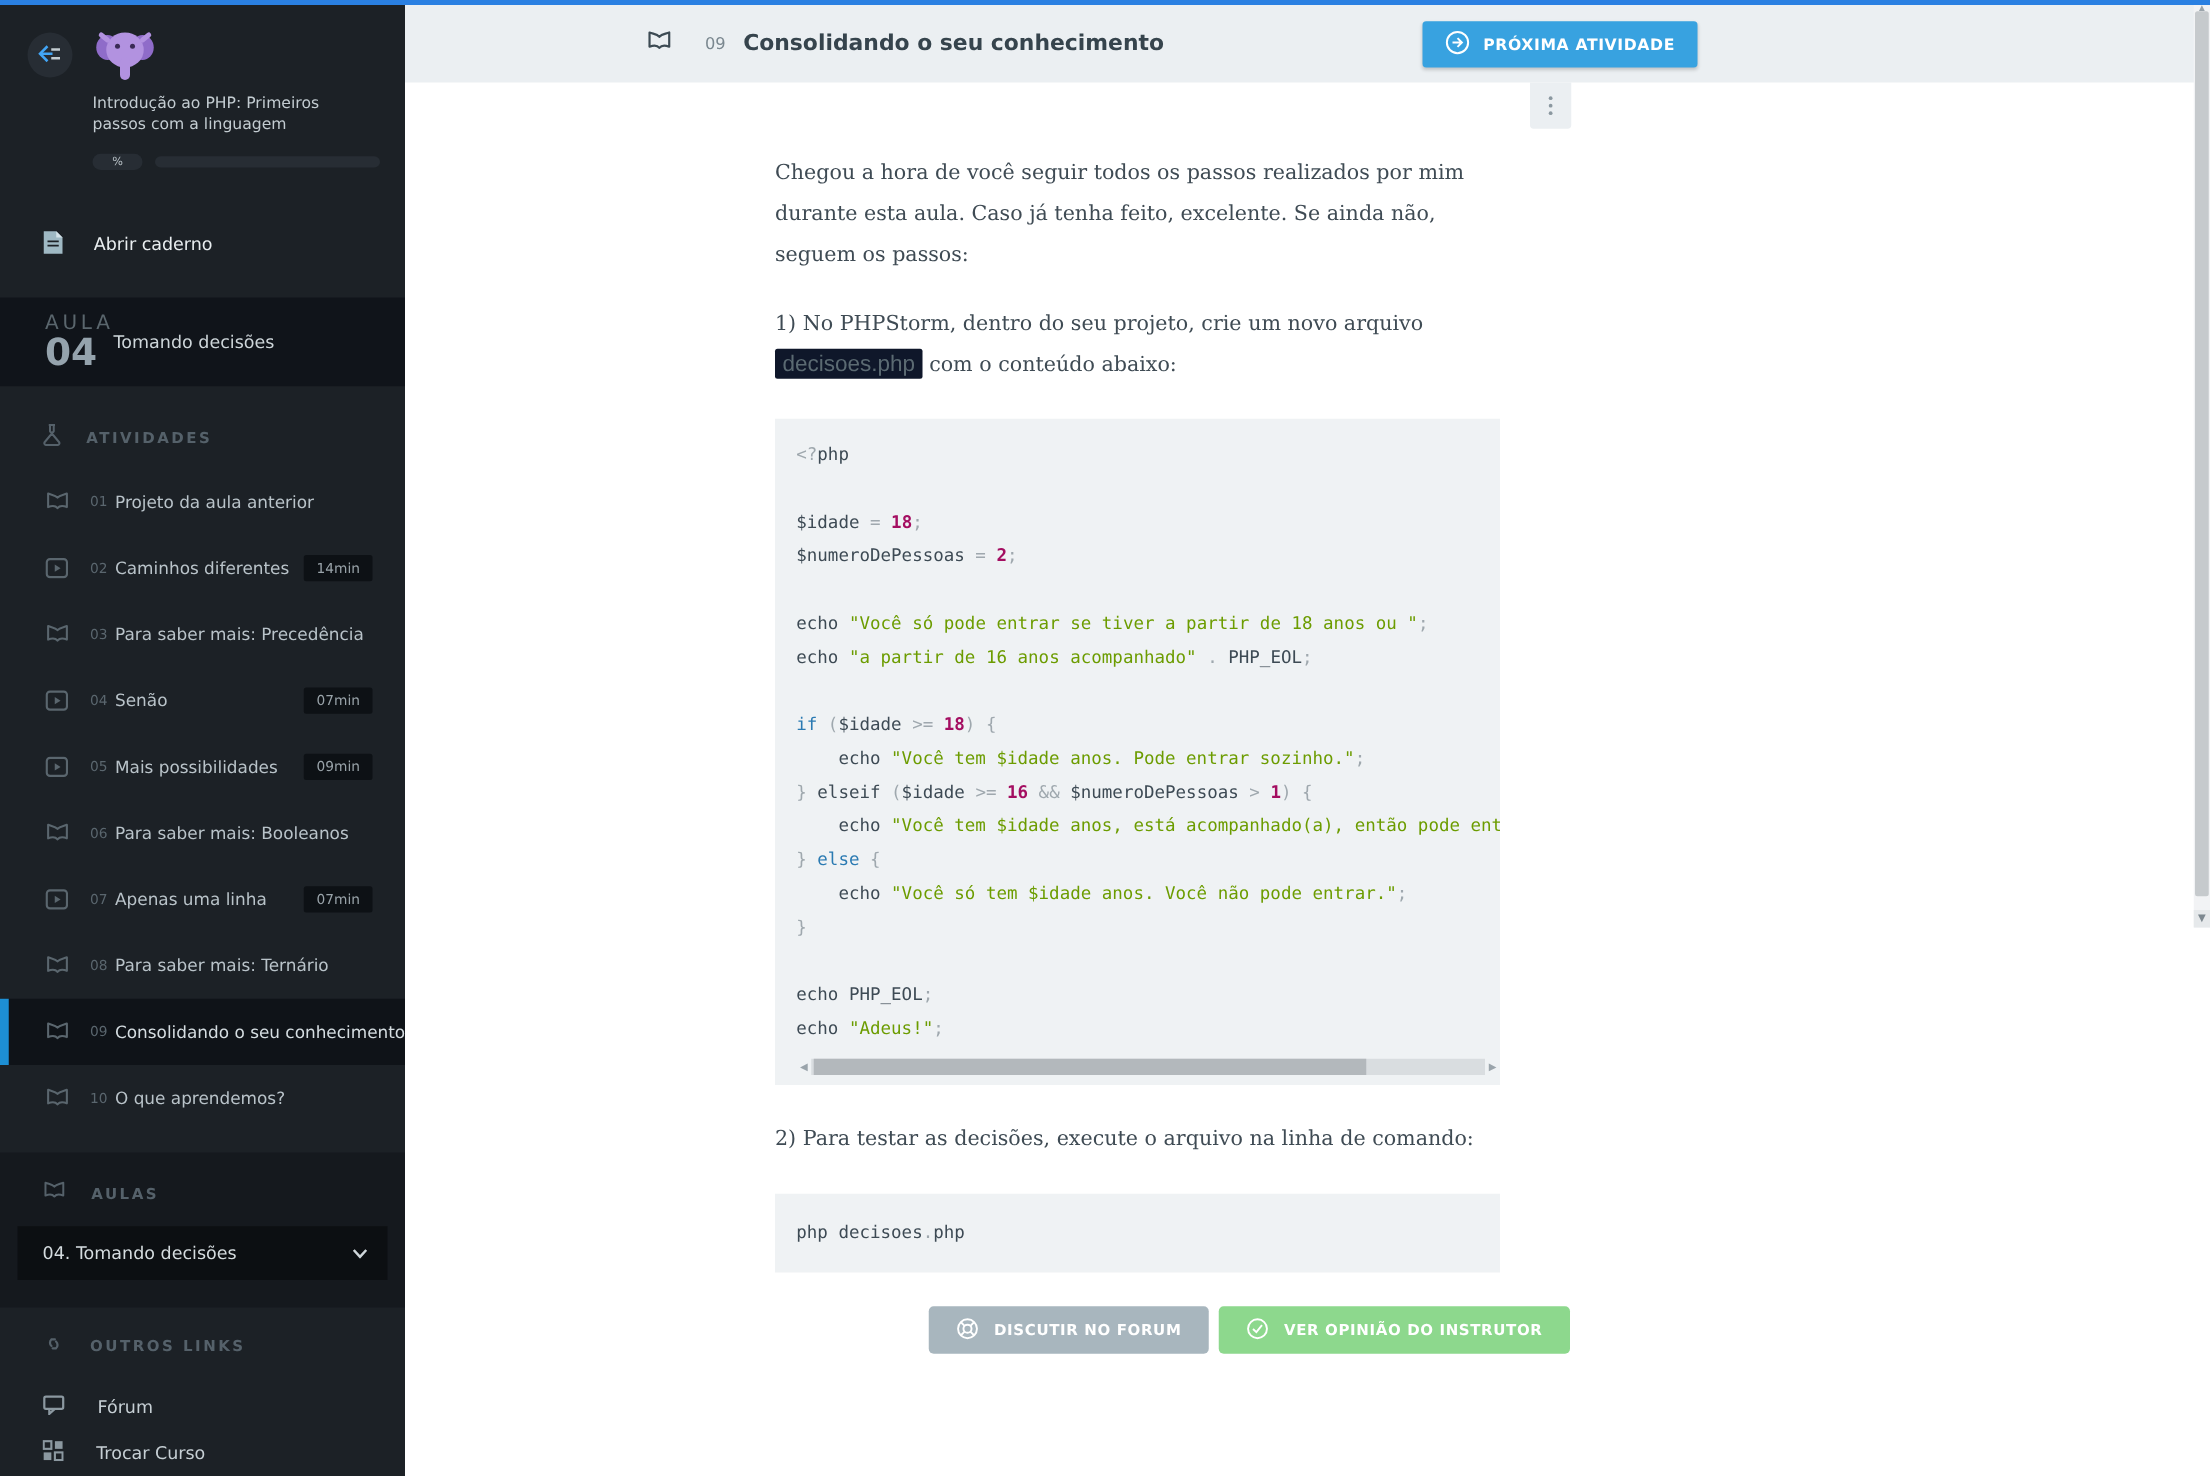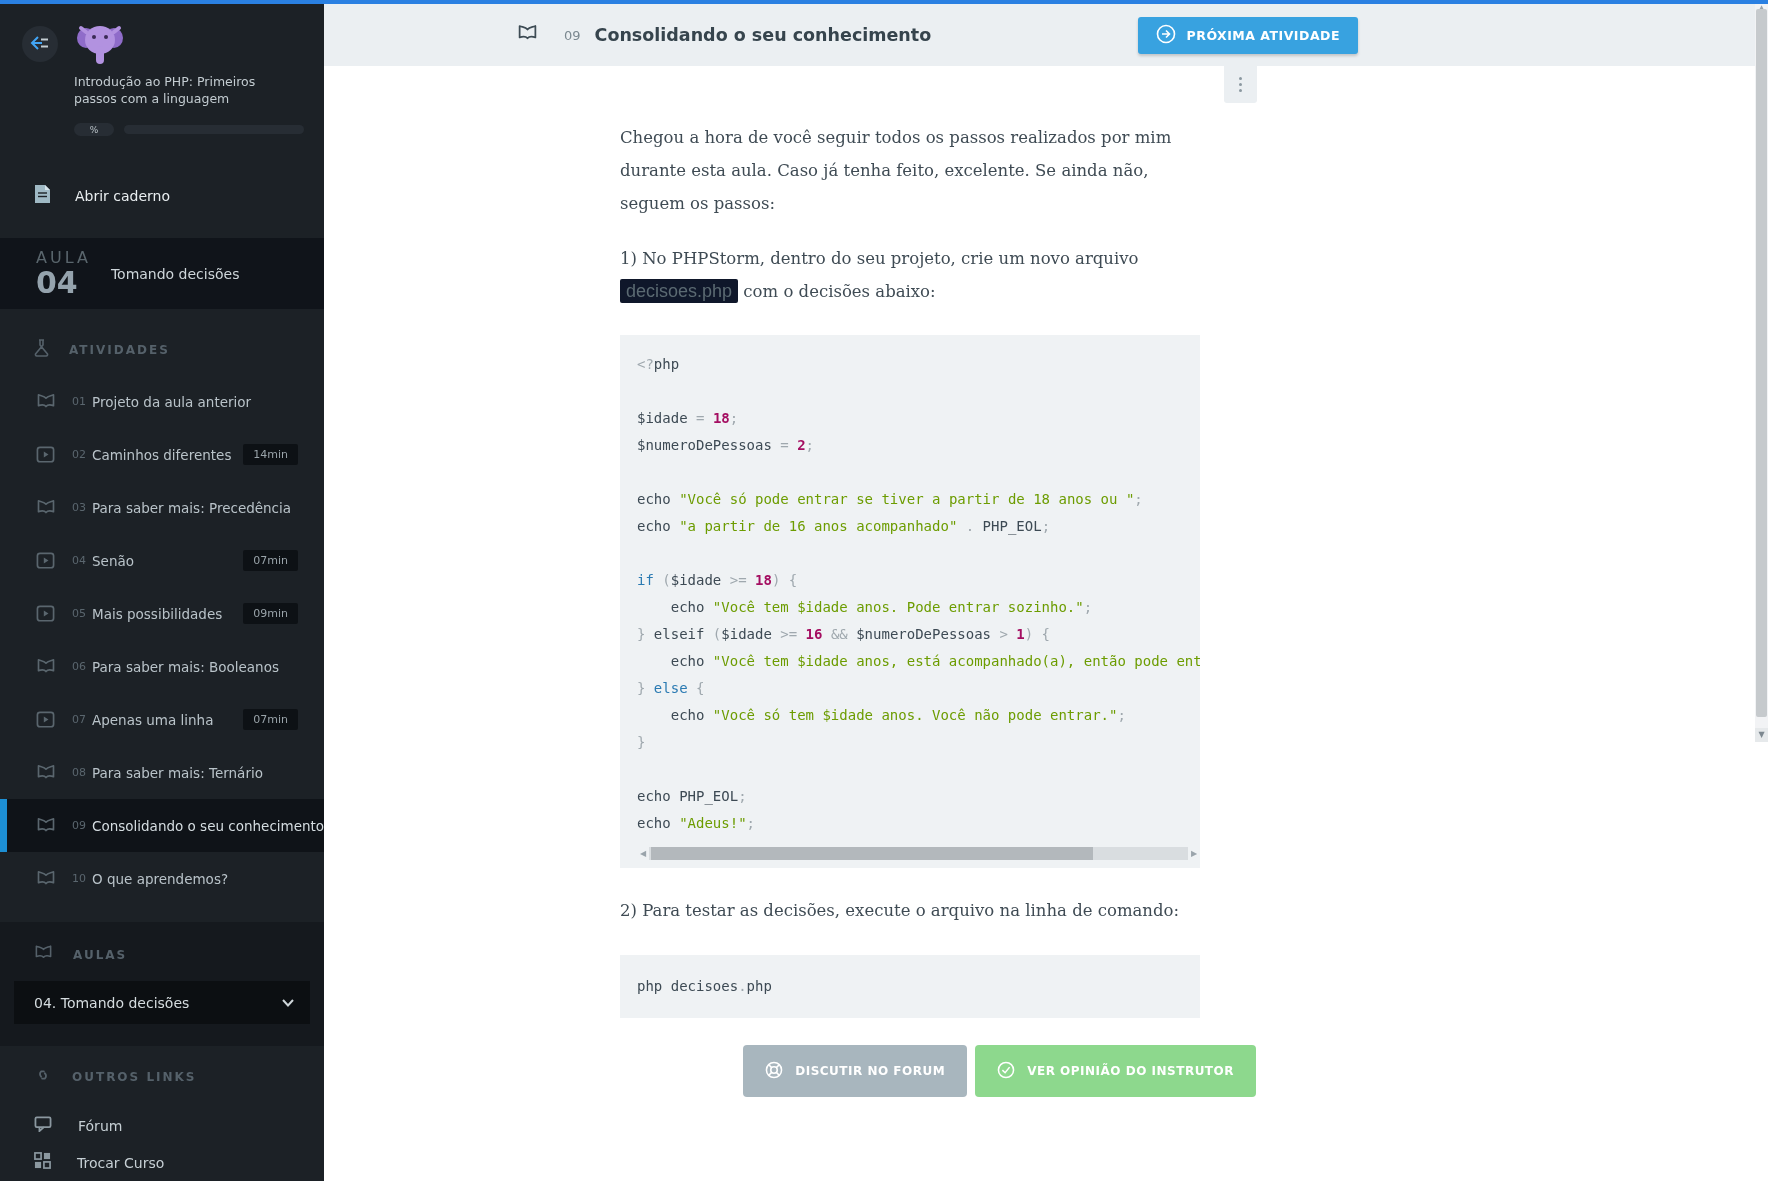--- a/index.html
+++ b/index.html
@@ -20,21 +20,21 @@
   .progress-pill { width:40px; height:13px; background:#272d34; border-radius:7px; color:#b9c2c7;
                    font-size:9px; display:flex; align-items:center; justify-content:center; flex:none; }
   .progress-bar { flex:1; margin-left:10px; height:9px; background:#272d34; border-radius:5px; }
 
   .notebook-row { margin-top:28px; padding:20px 0 20px 34px; display:flex; align-items:center; cursor:pointer; }
   .notebook-row .lbl { margin-left:24px; font-size:14px; color:#e9eef0; }
 
   .aula-block { margin-top:10px; background:#10141a; height:88px; display:flex; align-items:center; padding-left:36px; }
   .aula-col .aula-word { font-size:16px; letter-spacing:3px; color:#5a666d; }
   .aula-col .aula-num { font-size:30px; font-weight:bold; color:#95a3ad; line-height:32px; }
-  .aula-title { margin-left:20px; font-size:14px; color:#ced6da; }
+  .aula-title { font-size:14px; color:#ced6da; }
 
   .section-header { display:flex; align-items:center; padding-left:34px; color:#55616a; }
   .section-header .hdr-lbl { margin-left:20px; font-size:12px; font-weight:bold; letter-spacing:2px; }
   .activities-header { margin-top:30px; }
 
   .activity-list { margin-top:14px; }
   .activity-item { height:53px; display:flex; align-items:center; padding-left:36px; cursor:pointer; color:#5a666e; }
   .activity-item .a-num { font-size:11px; color:#5a666e; margin-left:14px; width:20px; flex:none; }
   .activity-item .a-lbl { font-size:13.5px; color:#b9c3c9; white-space:nowrap; }
   .activity-item .a-badge { margin-left:auto; margin-right:26px; background:#0d1115; color:#99a3a9;
@@ -85,21 +85,21 @@
   .tok-n { color:#a40e61; font-weight:bold; }
   .tok-k { color:#2a7ab2; }
   .hscroll { margin-top:10px; margin-right:0; height:13px; display:flex; align-items:center; padding-right:0; }
   .hs-arrow { width:12px; font-size:8px; color:#9aa4ab; text-align:center; flex:none; cursor:pointer; line-height:13px;}
   .hs-track { flex:1; height:13px; background:#d9dde0; position:relative; cursor:pointer; }
   .hs-thumb { position:absolute; left:2px; top:0; height:13px; width:82%; background:#b3b8bc; cursor:pointer; }
 
   .code-block2 { margin-top:28px; background:#eff2f4; padding:18px 17px; }
 
   .btn-row { margin-top:27px; width:636px; display:flex; justify-content:flex-end; gap:8px; }
-  .action-btn { height:52px; border:none; border-radius:4px; padding:0 22px; display:flex; align-items:center;
+  .action-btn { height:38px; border:none; border-radius:4px; padding:0 22px; display:flex; align-items:center;
                 color:#fff; font-size:12px; font-weight:bold; letter-spacing:.5px; cursor:pointer;
                 font-family:"DejaVu Sans", sans-serif; }
   .action-btn .ab-lbl { margin-left:12px; }
   .btn-forum { background:#a8b6be; }
   .btn-instructor { background:#8dd88d; }
 
   
   .vscroll { position:absolute; right:0; top:4px; width:13px; height:738px; background:#f2f3f5; }
   .vs-thumb { position:absolute; top:5px; left:1px; width:11px; height:708px; background:#c6cacd; border-radius:2px; cursor:pointer; }
   .vs-down { position:absolute; bottom:0; left:0; width:13px; height:14px; background:#e6e9eb;
@@ -373,21 +373,21 @@
 
     <div class="kebab">
       <i></i>
         <i></i>
         <i></i>
     </div>
 
     <div class="content">
       <p>Chegou a hora de você seguir todos os passos realizados por mim durante esta aula. Caso já tenha feito, excelente. Se ainda não, seguem os passos:</p>
 
-      <p class="p2"><span>1) No PHPStorm, dentro do seu projeto, crie um novo arquivo </span><span class="inline-code">decisoes.php</span><span> com o decisões abaixo:</span></p>
+      <p class="p2"><span>1) No PHPStorm, dentro do seu projeto, crie um novo arquivo </span><span class="inline-code">decisoes.php</span><span> com o conteúdo abaixo:</span></p>
 
       <div class="code-block">
         <div>
             <div class="code-line"><span class="tok-g">&lt;?</span><span class="tok-d">php</span></div>
             <div class="code-line">&nbsp;</div>
             <div class="code-line"><span class="tok-d">$idade</span><span class="tok-g"> = </span><span class="tok-n">18</span><span class="tok-g">;</span></div>
             <div class="code-line"><span class="tok-d">$numeroDePessoas</span><span class="tok-g"> = </span><span class="tok-n">2</span><span class="tok-g">;</span></div>
             <div class="code-line">&nbsp;</div>
             <div class="code-line"><span class="tok-d">echo </span><span class="tok-s">"Você só pode entrar se tiver a partir de 18 anos ou "</span><span class="tok-g">;</span></div>
             <div class="code-line"><span class="tok-d">echo </span><span class="tok-s">"a partir de 16 anos acompanhado"</span><span class="tok-g"> . </span><span class="tok-d">PHP_EOL</span><span class="tok-g">;</span></div>

